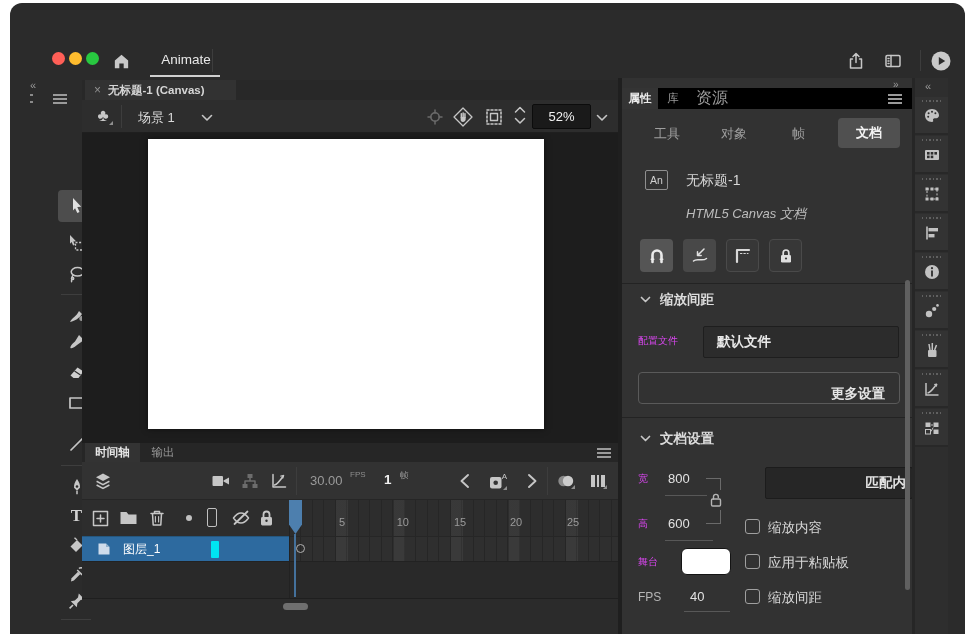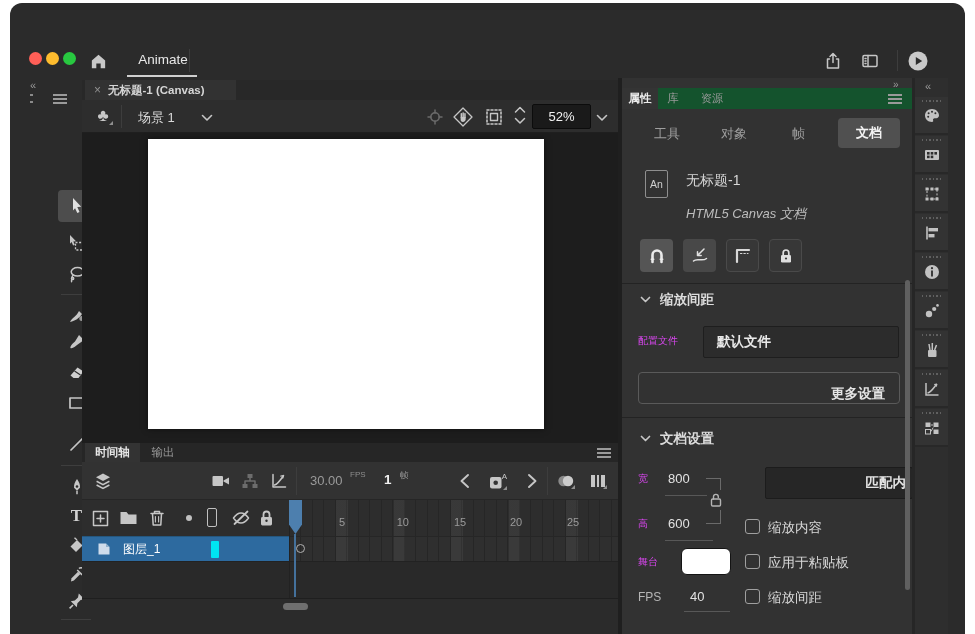--- a/index.html
+++ b/index.html
@@ -24,21 +24,21 @@
   .dockdots{position:absolute;left:7px;top:3px;width:20px;height:2px;
     background:repeating-linear-gradient(90deg,#606060 0 1.5px,transparent 1.5px 3.6px)}
   .dockic{position:absolute;left:8px;top:10px}
   .chev{font-size:11px;color:#9a9a9a;letter-spacing:-1px}
 </style>
 </head>
 <body>
 
 <div class="abs window"></div>
 
-<div class="abs" style="left:5px;top:42px;width:777px;height:37px">
+<div class="abs" style="left:28px;top:42px;width:777px;height:37px">
   <div class="abs" style="left:24px;top:10px;width:13px;height:13px;border-radius:50%;background:#ff5f57"></div>
   <div class="abs" style="left:41px;top:10px;width:13px;height:13px;border-radius:50%;background:#febc2e"></div>
   <div class="abs" style="left:58px;top:10px;width:13px;height:13px;border-radius:50%;background:#28c840"></div>
   <div class="abs ic" style="left:80px;top:7px;width:26px;height:24px">
     <svg width="19" height="19" viewBox="0 0 20 20">
         <path d="M10 3 L17 9 V17 H12.3 V12 H7.7 V17 H3 V9 Z" fill="#c8c8c8"></path>
       </svg>
   </div>
   <div class="abs ic" style="left:118px;top:2px;width:80px;height:31px;color:#e8e8e8;font-size:13.5px">
     <span>Animate</span>
@@ -383,43 +383,43 @@
   <div class="abs" style="left:212px;top:91px;width:2px;height:63px;background:#44719c"></div>
 
   <div class="abs" style="left:0;top:155px;width:536px;height:16px;background:#2b2b2b;border-top:1px solid #1f1f1f;box-sizing:border-box">
     <div style="position:absolute;left:201px;top:4px;width:25px;height:7px;background:#6f6f6f;border-radius:3.5px"></div>
   </div>
 </div>
 
 <div class="abs" style="left:622px;top:78px;width:290px;height:556px;background:#323232;overflow:hidden">
   <span class="abs chev" style="left:271px;top:1px;font-size:10px">»</span>
 
-  <div class="abs" style="left:0;top:10px;width:290px;height:21px;background:#14532d">
+  <div class="abs" style="left:0;top:10px;width:290px;height:21px;background:#000000">
     <div class="abs ic" style="left:0;top:0;width:36px;height:21px;background:#343434">
       <span style="font-size:11.5px;font-weight:700;color:#ececec">属性</span>
     </div>
     <div class="abs ic" style="left:36px;top:0;width:30px;height:21px">
       <span style="font-size:11.5px;color:#9a9a9a">库</span>
     </div>
     <div class="abs ic" style="left:70px;top:0;width:40px;height:21px">
-      <span style="font-size:11px;color:#9a9a9a">资源</span>
+      <span style="font-size:16px;color:#9a9a9a">资源</span>
     </div>
     <div class="abs hb" style="left:266px;top:6px"></div>
   </div>
 
   <div class="abs" style="left:0;top:31px;width:290px;height:46px">
     <span class="abs" style="left:32px;top:16px;font-size:13px;color:#9f9f9f">工具</span>
     <span class="abs" style="left:99px;top:16px;font-size:13px;color:#9f9f9f">对象</span>
     <span class="abs" style="left:170px;top:16px;font-size:13px;color:#9f9f9f">帧</span>
     <div class="abs ic" style="left:216px;top:9px;width:62px;height:30px;background:#505050;border-radius:4px">
       <span style="font-size:13px;font-weight:700;color:#f2f2f2">文档</span>
     </div>
   </div>
 
-  <div class="abs ic" style="left:23px;top:92px;width:23px;height:28px;border:1px solid #8f8f8f;border-radius:2px;box-sizing:border-box">
+  <div class="abs ic" style="left:23px;top:92px;width:23px;height:20px;border:1px solid #8f8f8f;border-radius:2px;box-sizing:border-box">
     <span style="font-size:10.5px;color:#d0d0d0">An</span>
   </div>
   <span class="abs" style="left:64px;top:94px;font-size:14px;color:#d8d8d8">无标题-1</span>
   <span class="abs" style="left:64px;top:127px;font-size:13px;font-style:italic;color:#bdbdbd">HTML5 Canvas 文档</span>
 
   <div class="abs ic" style="left:18px;top:161px;width:33px;height:33px;background:#555555;border-radius:4px">
     <svg class="i" width="20" height="20" viewBox="0 0 20 20" style="stroke:#eaeaea">
         <path d="M5.5 16 V9 a4.5 4.5 0 0 1 9 0 V16" stroke-width="2.6"></path>
         <path d="M4.2 13.2 H6.8 M13.2 13.2 H15.8" stroke-width="1.4"></path>
       </svg>

